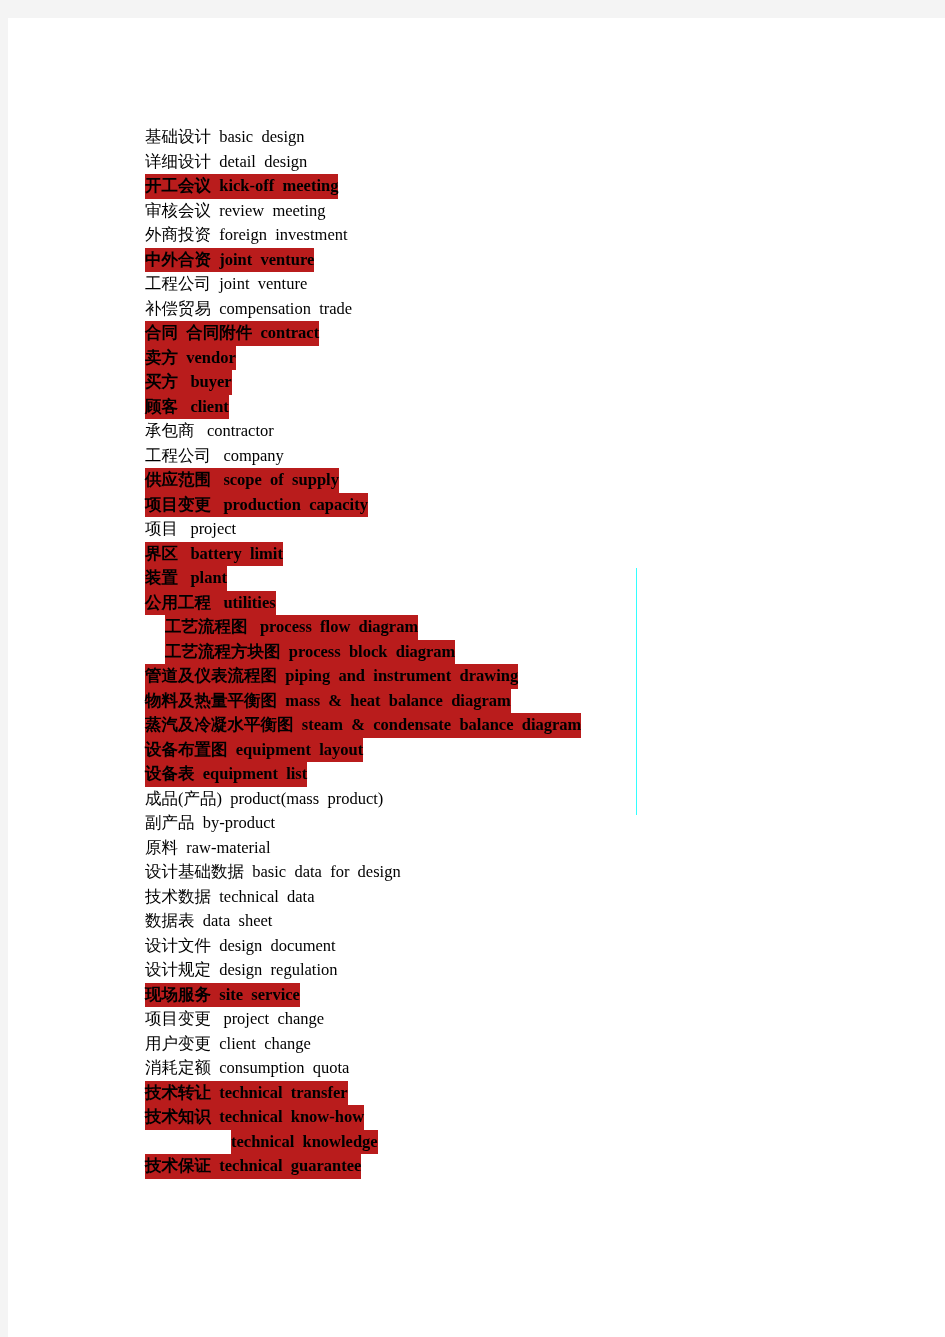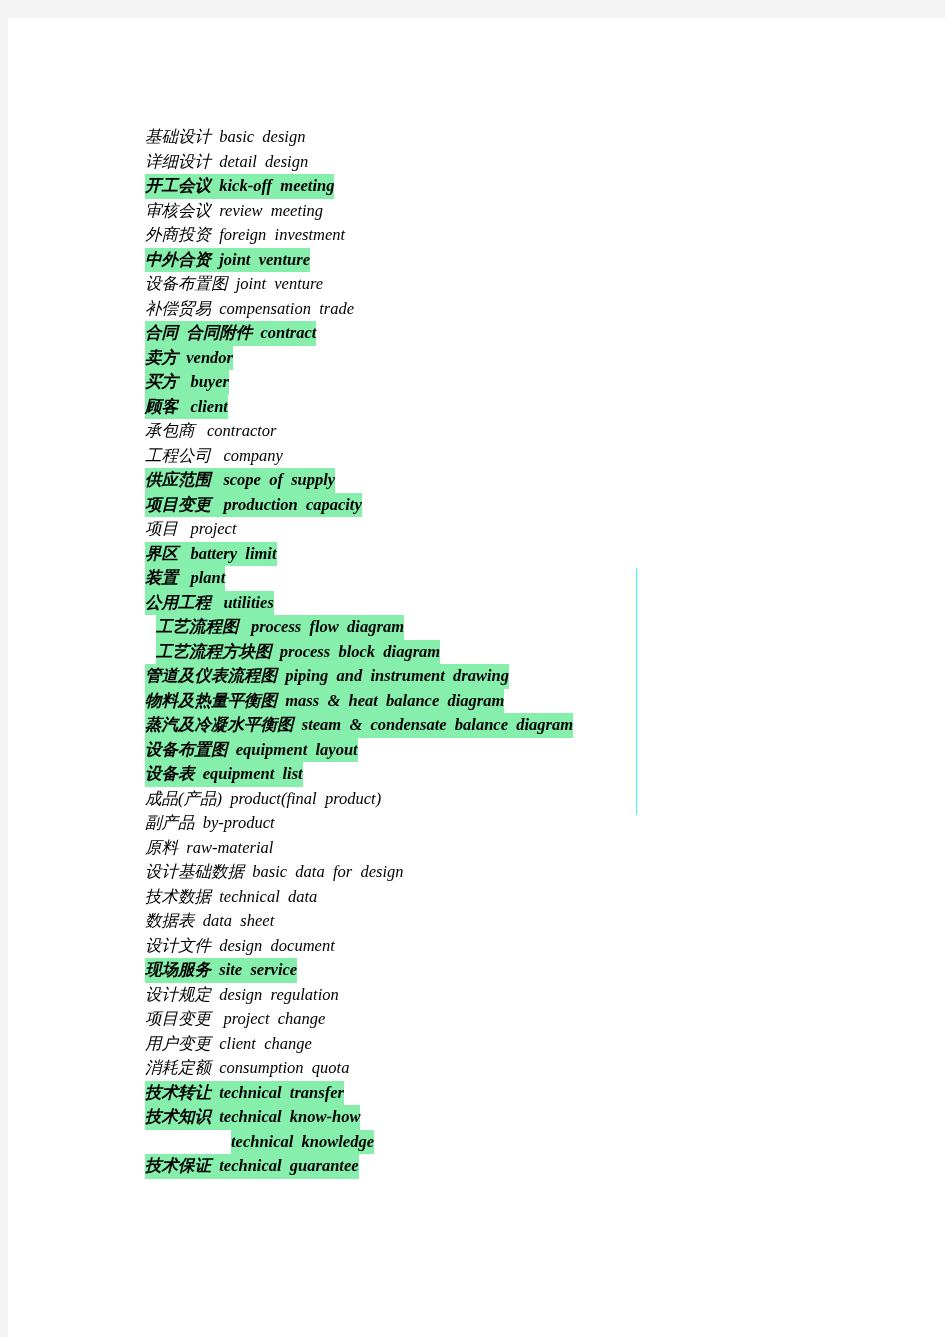--- a/index.html
+++ b/index.html
@@ -42,36 +42,35 @@
     letter-spacing: 0;
   }
 
   
   .entry-text {
     display: inline-block;
     height: 24.5px;
     line-height: 24.5px;
     padding: 0;
     vertical-align: top;
-    font-style: italic;
   }
 
   .entry-line.hl .entry-text {
-    background: #86efac;
+    background: #b91c1c;
     font-weight: bold;
   }
 
   .entry-line.plain .entry-text {
     background: transparent;
     font-weight: normal;
   }
 
   
   .entry-line.indent-3 .entry-text {
-    margin-left: 11px;
+    margin-left: 20px;
   }
 
   
   .entry-line .gap {
     display: inline-block;
     width: 86px;
     height: 24.5px;
     background: #ffffff;
     vertical-align: top;
   }
@@ -91,50 +90,50 @@
 
 <div id="page-sheet">
 
   <div id="glossary-list">
       <div class="entry-line plain"><span class="entry-text">基础设计  basic  design</span></div>
       <div class="entry-line plain"><span class="entry-text">详细设计  detail  design</span></div>
       <div class="entry-line hl"><span class="entry-text">开工会议  kick-off  meeting</span></div>
       <div class="entry-line plain"><span class="entry-text">审核会议  review  meeting</span></div>
       <div class="entry-line plain"><span class="entry-text">外商投资  foreign  investment</span></div>
       <div class="entry-line hl"><span class="entry-text">中外合资  joint  venture</span></div>
-      <div class="entry-line plain"><span class="entry-text">设备布置图  joint  venture</span></div>
+      <div class="entry-line plain"><span class="entry-text">工程公司  joint  venture</span></div>
       <div class="entry-line plain"><span class="entry-text">补偿贸易  compensation  trade</span></div>
       <div class="entry-line hl"><span class="entry-text">合同  合同附件  contract</span></div>
       <div class="entry-line hl"><span class="entry-text">卖方  vendor</span></div>
       <div class="entry-line hl"><span class="entry-text">买方   buyer</span></div>
       <div class="entry-line hl"><span class="entry-text">顾客   client</span></div>
       <div class="entry-line plain"><span class="entry-text">承包商   contractor</span></div>
       <div class="entry-line plain"><span class="entry-text">工程公司   company</span></div>
       <div class="entry-line hl"><span class="entry-text">供应范围   scope  of  supply</span></div>
       <div class="entry-line hl"><span class="entry-text">项目变更   production  capacity</span></div>
       <div class="entry-line plain"><span class="entry-text">项目   project</span></div>
       <div class="entry-line hl"><span class="entry-text">界区   battery  limit</span></div>
       <div class="entry-line hl"><span class="entry-text">装置   plant</span></div>
       <div class="entry-line hl"><span class="entry-text">公用工程   utilities</span></div>
       <div class="entry-line hl indent-3"><span class="entry-text">工艺流程图   process  flow  diagram</span></div>
       <div class="entry-line hl indent-3"><span class="entry-text">工艺流程方块图  process  block  diagram</span></div>
       <div class="entry-line hl"><span class="entry-text">管道及仪表流程图  piping  and  instrument  drawing</span></div>
       <div class="entry-line hl"><span class="entry-text">物料及热量平衡图  mass  &amp;  heat  balance  diagram</span></div>
       <div class="entry-line hl"><span class="entry-text">蒸汽及冷凝水平衡图  steam  &amp;  condensate  balance  diagram</span></div>
       <div class="entry-line hl"><span class="entry-text">设备布置图  equipment  layout</span></div>
       <div class="entry-line hl"><span class="entry-text">设备表  equipment  list</span></div>
-      <div class="entry-line plain"><span class="entry-text">成品(产品)  product(final  product)</span></div>
+      <div class="entry-line plain"><span class="entry-text">成品(产品)  product(mass  product)</span></div>
       <div class="entry-line plain"><span class="entry-text">副产品  by-product</span></div>
       <div class="entry-line plain"><span class="entry-text">原料  raw-material</span></div>
       <div class="entry-line plain"><span class="entry-text">设计基础数据  basic  data  for  design</span></div>
       <div class="entry-line plain"><span class="entry-text">技术数据  technical  data</span></div>
       <div class="entry-line plain"><span class="entry-text">数据表  data  sheet</span></div>
       <div class="entry-line plain"><span class="entry-text">设计文件  design  document</span></div>
+      <div class="entry-line plain"><span class="entry-text">设计规定  design  regulation</span></div>
       <div class="entry-line hl"><span class="entry-text">现场服务  site  service</span></div>
-      <div class="entry-line plain"><span class="entry-text">设计规定  design  regulation</span></div>
       <div class="entry-line plain"><span class="entry-text">项目变更   project  change</span></div>
       <div class="entry-line plain"><span class="entry-text">用户变更  client  change</span></div>
       <div class="entry-line plain"><span class="entry-text">消耗定额  consumption  quota</span></div>
       <div class="entry-line hl"><span class="entry-text">技术转让  technical  transfer</span></div>
       <div class="entry-line hl"><span class="entry-text">技术知识  technical  know-how</span></div>
       <div class="entry-line hl"><span class="gap"></span><span class="entry-text">technical  knowledge</span></div>
       <div class="entry-line hl"><span class="entry-text">技术保证  technical  guarantee</span></div>
     </div>
 
   <div id="vertical-rule"></div>

